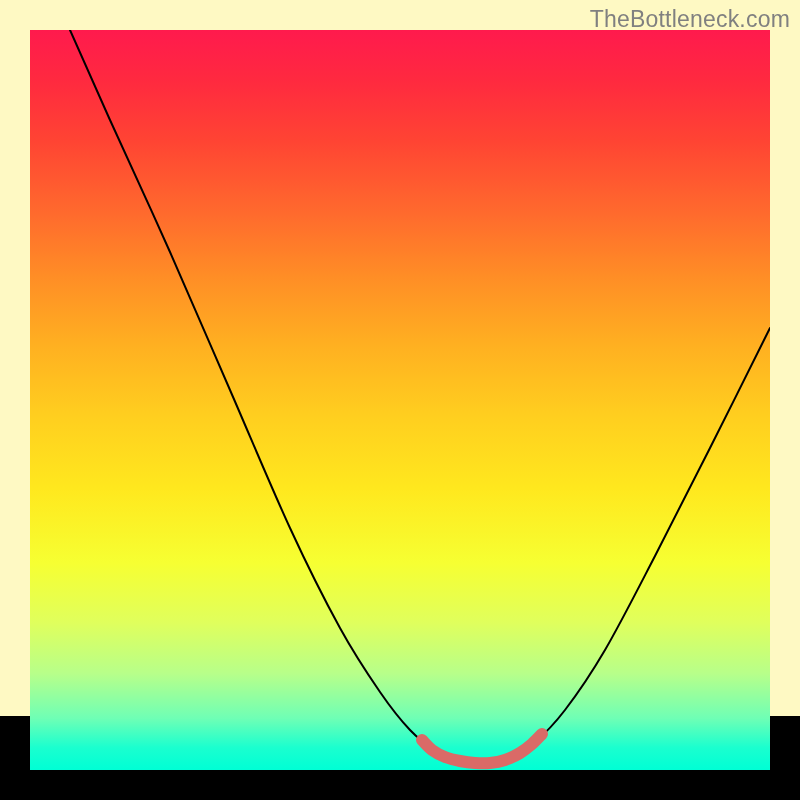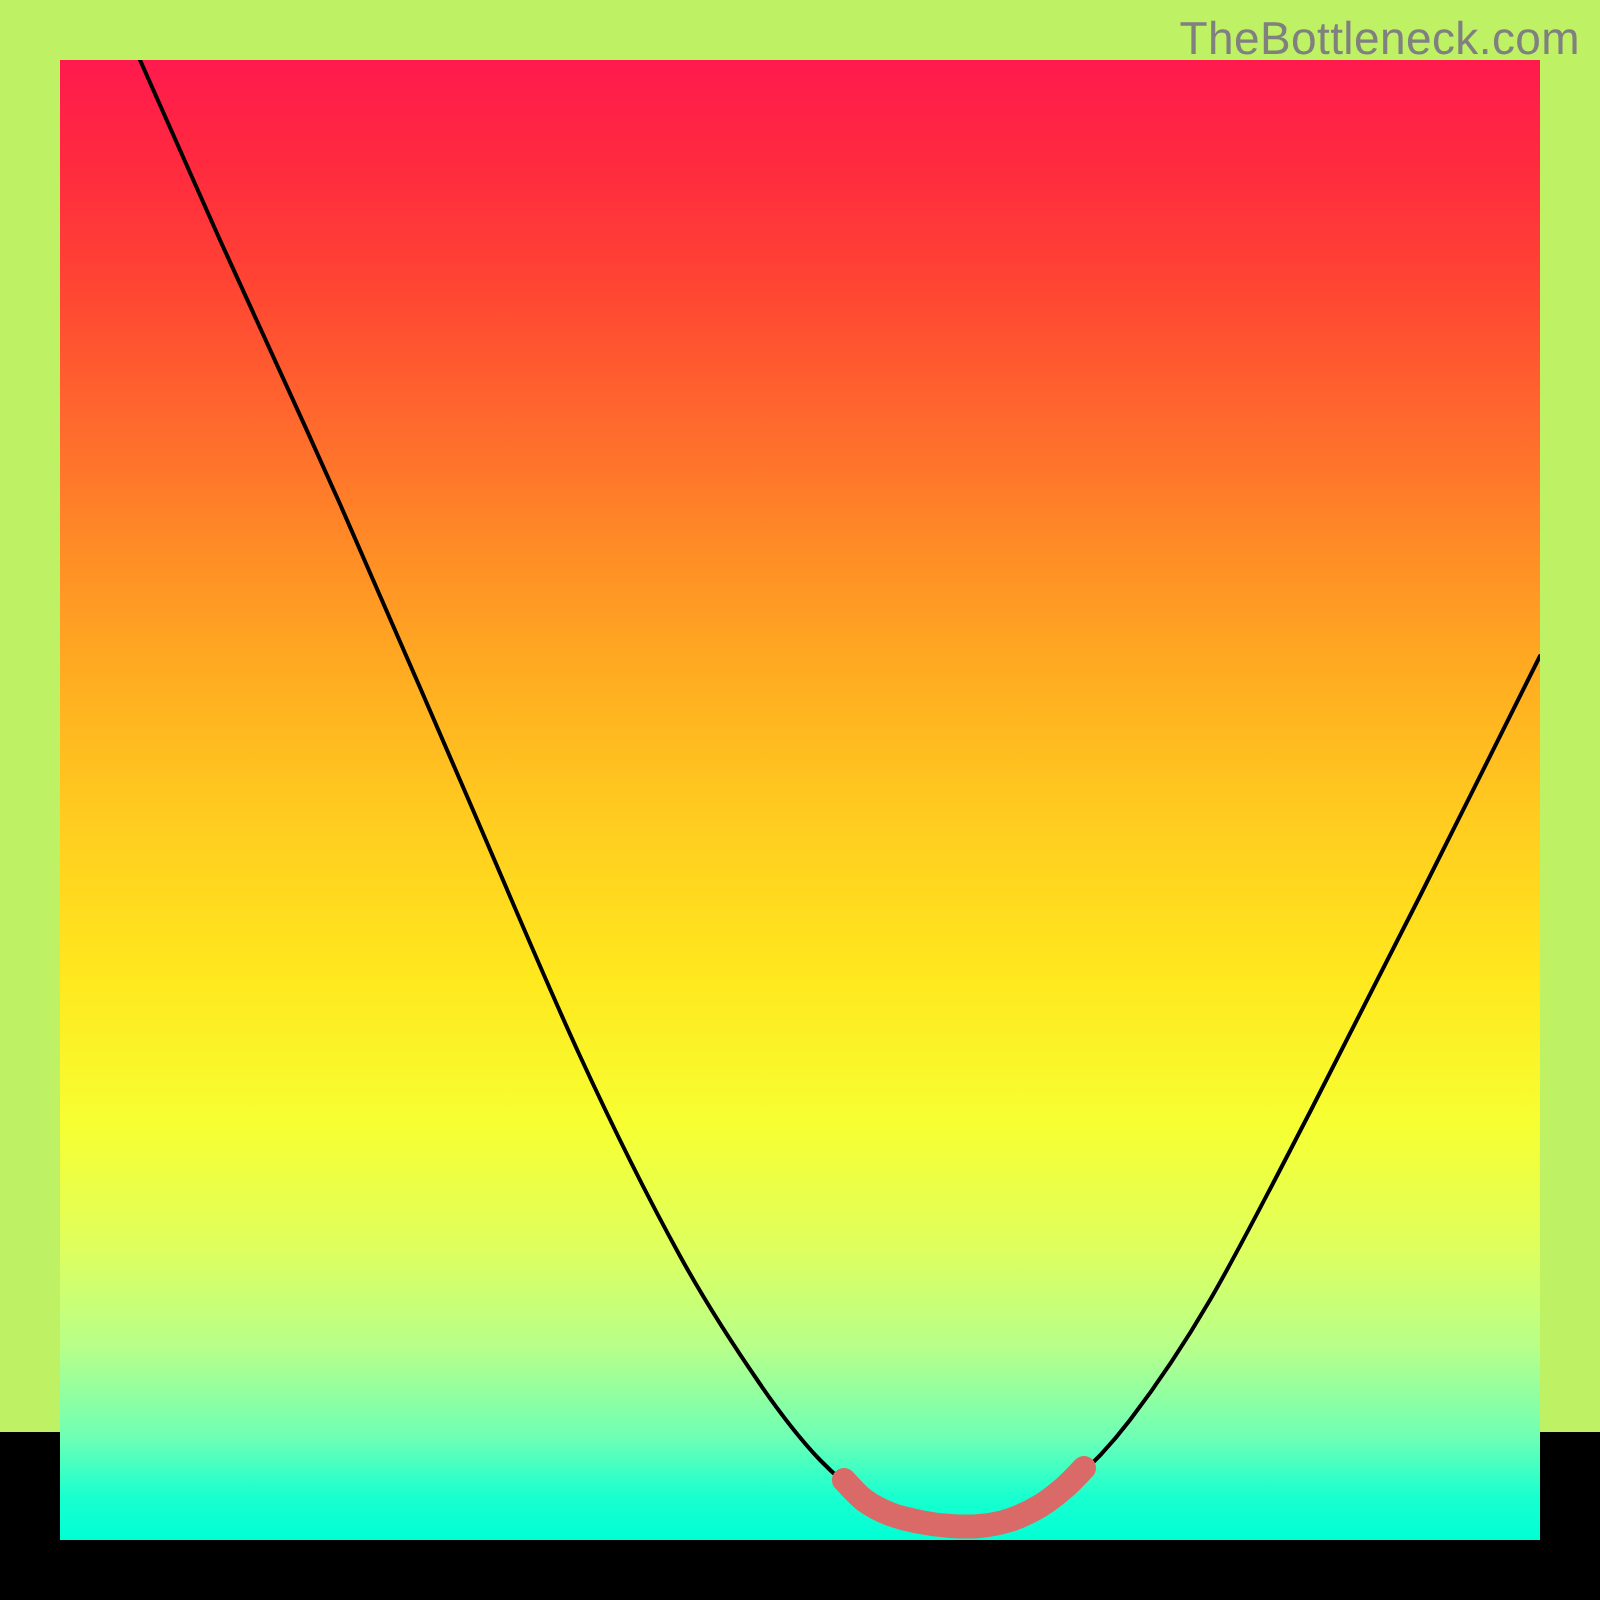--- a/index.html
+++ b/index.html
@@ -8,21 +8,21 @@
     width: 800px;
     height: 800px;
     background: #000;
     font-family: Arial, Helvetica, sans-serif;
     overflow: hidden;
   }
   .frame {
     position: relative;
     width: 800px;
     height: 716px;
-    background: #bef264;
+    background: #fef9c3;
   }
   .watermark {
     position: absolute;
     top: 6px;
     right: 10px;
     color: #808080;
     font-size: 23px;
     font-weight: 500;
     letter-spacing: 0.2px;
     z-index: 10;

